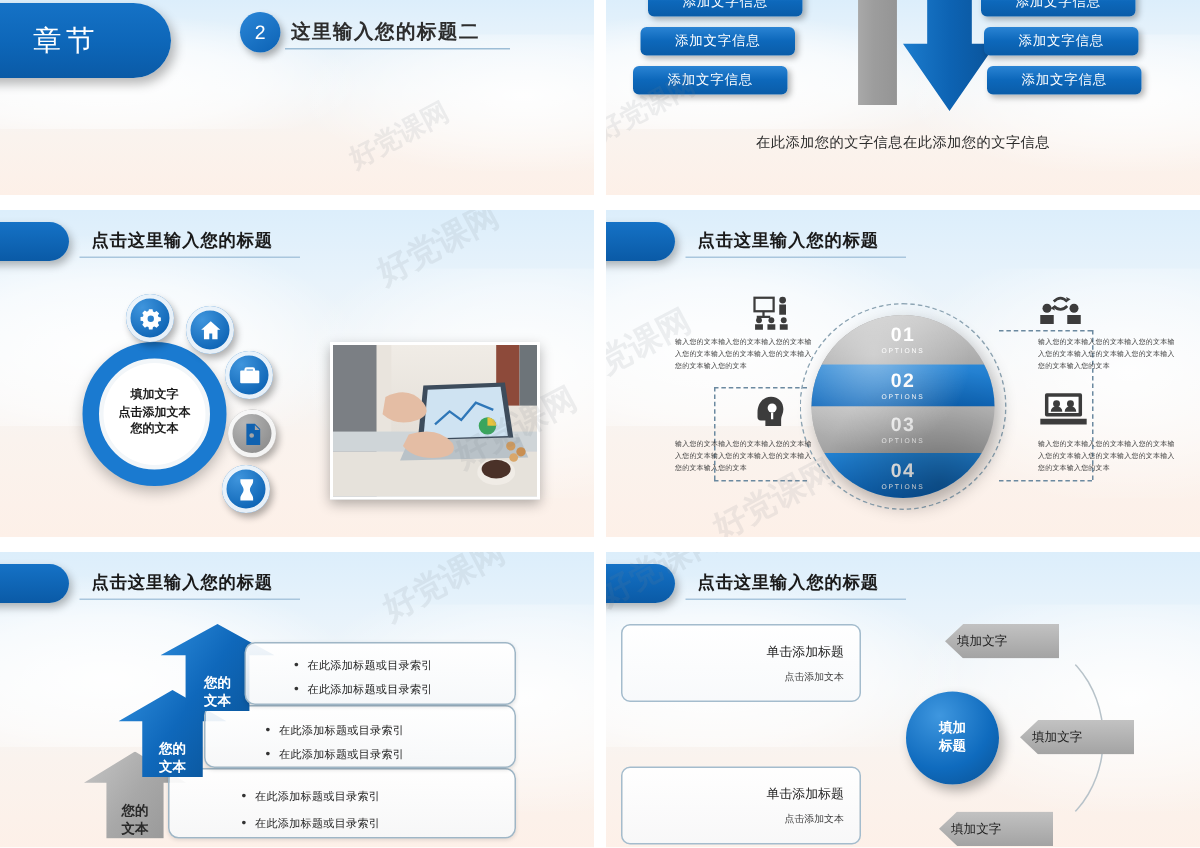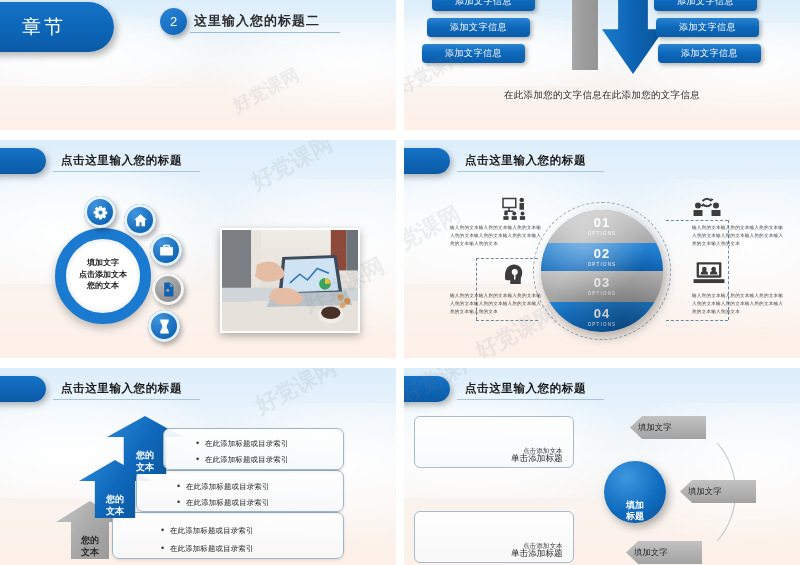--- a/index.html
+++ b/index.html
@@ -225,37 +225,37 @@
   .rbox li::before {
     content: "•"; position: absolute; left: 2px; top: -1px; font-size: 9px; color: #333;
   }
 
   
   .lbox {
     position: absolute; left: 10px; width: 160px; height: 52px;
     border: 1px solid #a4bccd; border-radius: 6px;
     background: linear-gradient(to bottom, rgba(255,255,255,.95), rgba(247,249,251,.85));
   }
-  .lbox .t1 { position: absolute; left: 96px; top: 12px; font-size: 8.6px; color: #1d1d1d; margin-top: 24px; }
+  .lbox .t1 { position: absolute; left: 96px; top: 12px; font-size: 8.6px; color: #1d1d1d; }
   .lbox .t2 { position: absolute; left: 108px; top: 30px; font-size: 6.6px; color: #3d3d3d; }
   .banner {
     position: absolute; left: -6px; top: 110px;
     width: 184px; height: 22px;
     background: linear-gradient(to bottom,#2b88d7,#0d64b4 55%,#0a5aa6);
     clip-path: polygon(0 0, 90% 0, 100% 50%, 90% 100%, 0 100%);
     box-shadow: 0 2px 4px rgba(0,0,0,.25);
     display: flex; align-items: center;
   }
   .banner span { color: #fff; font-size: 9.5px; font-weight: 700; padding-left: 30px; letter-spacing: .4px; }
   .hub {
     position: absolute; left: 200px; top: 93px;
     width: 62px; height: 62px; border-radius: 50%;
     background: radial-gradient(circle at 36% 26%, #3f97df 0%, #0f6bbe 58%, #0a5091 100%);
     box-shadow: 3px 4px 8px rgba(0,0,0,.3);
-    display: flex; align-items: flex-end; justify-content: center;
+    display: flex; align-items: center; justify-content: center;
   }
   .hub span { color: #fff; font-size: 9px; font-weight: 700; text-align: center; line-height: 1.3; }
   .tagArrow {
     position: absolute; width: 76px; height: 23px;
     background: linear-gradient(to bottom,#c2c2c2,#a3a3a3);
     clip-path: polygon(16% 0, 100% 0, 100% 100%, 16% 100%, 0 50%);
     display: flex; align-items: center; justify-content: flex-start;
     box-shadow: 0 2px 3px rgba(0,0,0,.2);
   }
   .tagArrow span { font-size: 8.4px; color: #1f1f1f; padding-left: 8px; }

